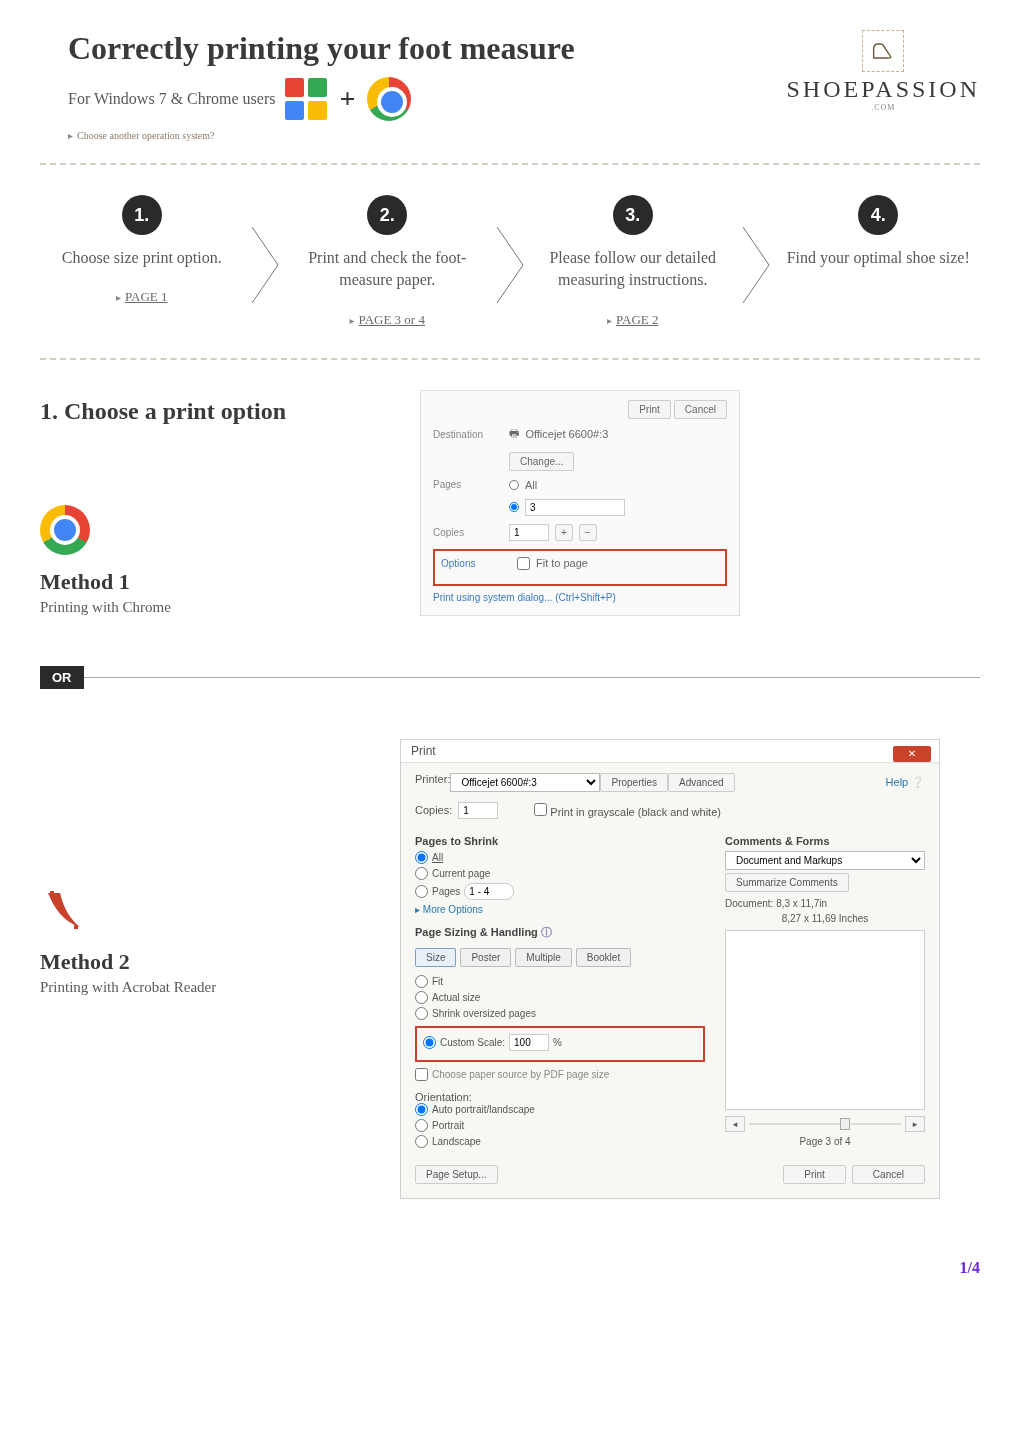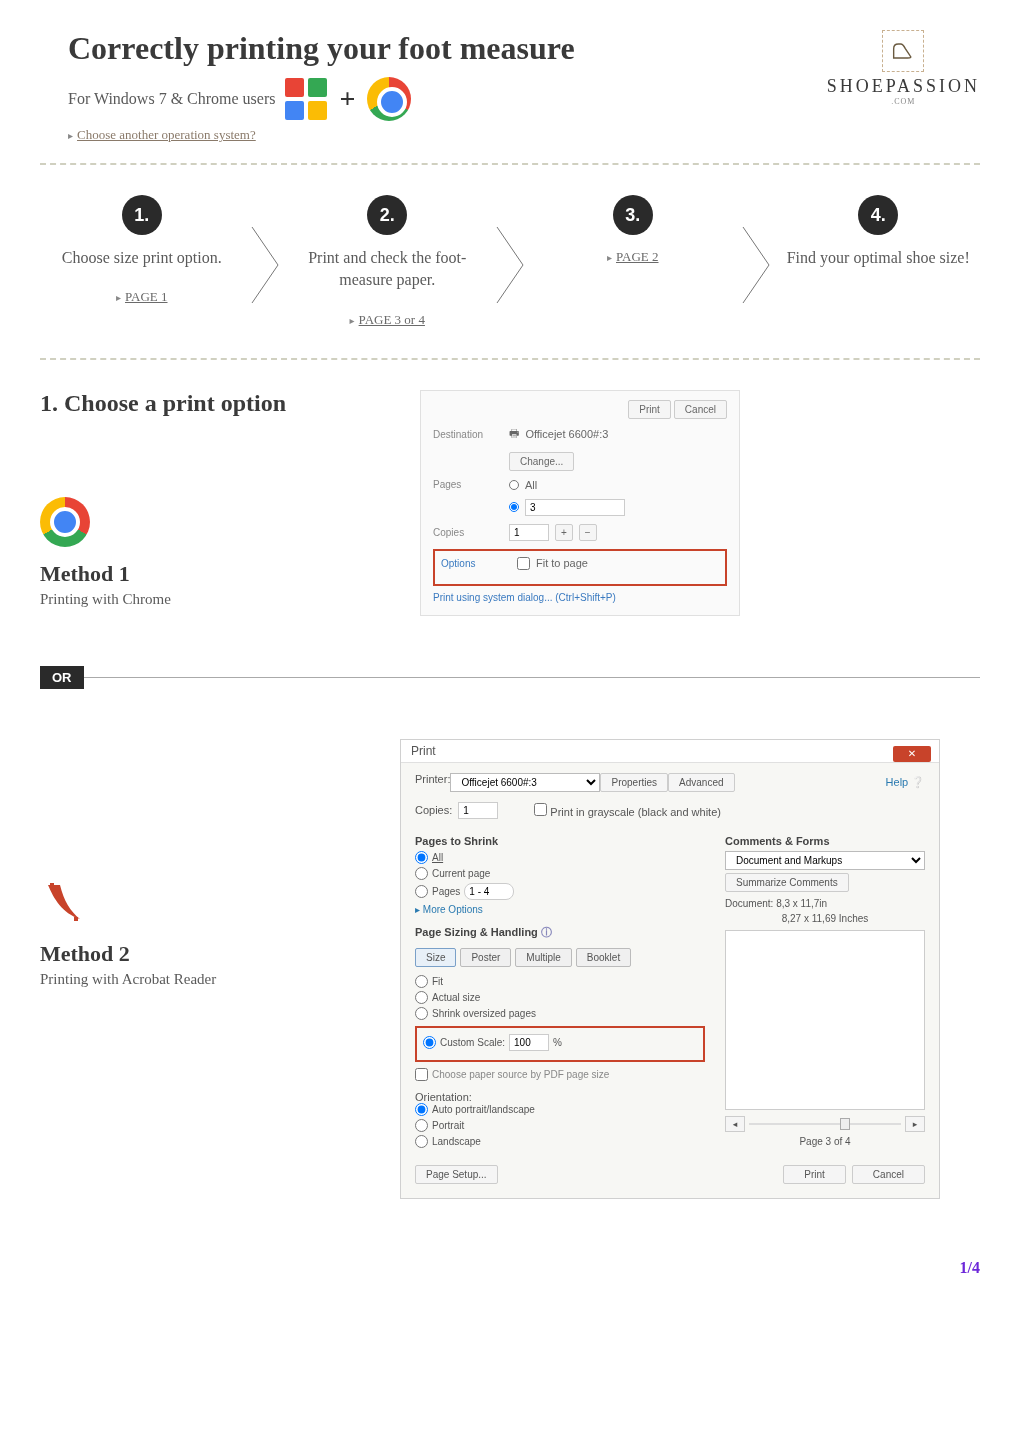--- a/index.html
+++ b/index.html
@@ -2,42 +2,42 @@
 <html><head>
 <meta charset="utf-8">
 <style>
   * { box-sizing: border-box; margin: 0; padding: 0; }
   body { font-family: Georgia, 'Times New Roman', serif; background: #fff; color: #333; width: 1020px; margin: 0 auto; padding: 30px 40px; }
   .header { display: flex; justify-content: space-between; align-items: flex-start; margin-bottom: 20px; }
   .header-left { flex: 1; margin-left: 28px; }
   .title { font-size: 32px; font-weight: bold; color: #3a3a3a; margin-bottom: 10px; }
   .subtitle-row { display: flex; align-items: center; gap: 8px; }
   .subtitle { font-size: 16px; color: #5a5a5a; }
-  .link { color: #8a7a6a; text-decoration: underline; font-size: 13px; cursor: pointer; display: inline-flex; align-items: center; gap: 4px; }
+  .link { color: #8a7a6a; font-size: 10px; cursor: pointer; display: inline-flex; align-items: center; gap: 4px; }
   .caret { font-size: 10px; color: #888; }
   .logo-box { text-align: center; }
   .logo-icon { width: 42px; height: 42px; border: 1px dashed #c8b090; display: inline-flex; align-items: center; justify-content: center; margin-bottom: 4px; }
   .logo-icon svg { width: 28px; height: 28px; }
-  .brand { font-size: 18px; letter-spacing: 3px; color: #3a3a3a; font-weight: 400; }
+  .brand { font-size: 24px; letter-spacing: 3px; color: #3a3a3a; font-weight: 400; }
   .brand-sub { font-size: 8px; letter-spacing: 1px; color: #888; }
 
   .dashed-divider { border-top: 2px dashed #d0d0c0; margin: 15px 0 30px; }
 
   .steps { display: flex; align-items: flex-start; justify-content: space-between; margin-bottom: 30px; }
   .step { text-align: center; flex: 1; }
   .step-badge { width: 40px; height: 40px; background: #2a2a2a; color: #fff; border-radius: 50%; display: inline-flex; align-items: center; justify-content: center; font-weight: bold; font-size: 18px; margin-bottom: 12px; font-family: Arial, sans-serif; }
   .step-text { font-size: 16px; color: #5a5a5a; line-height: 1.4; margin-bottom: 18px; }
   .step-link { color: #6a6a6a; text-decoration: underline; font-size: 13px; }
   .angle-sep { display: flex; align-items: center; justify-content: center; padding: 0 6px; margin-top: 30px; }
   .angle-sep svg { width: 30px; height: 80px; }
 
   .dashed-divider-2 { border-top: 2px dashed #d0d0c0; margin: 18px 0 30px; }
 
   .section { display: flex; gap: 40px; margin-bottom: 40px; }
-  .section-left { width: 300px; }
+  .section-left { width: 300px; margin-top: 8px; }
   .section-right { flex: 1; }
   .section-title { font-size: 24px; font-weight: bold; color: #3a3a3a; margin-bottom: 20px; }
 
   .method-icon { margin-top: 80px; margin-bottom: 10px; }
   .chrome-logo { width: 50px; height: 50px; border-radius: 50%; background: conic-gradient(#e84436 0 120deg, #34a853 120deg 240deg, #fbbc05 240deg 360deg); position: relative; display: inline-block; }
   .chrome-logo::after { content: ""; position: absolute; width: 22px; height: 22px; background: #4285f4; border: 4px solid #fff; border-radius: 50%; top: 10px; left: 10px; }
   .acrobat-logo { width: 48px; height: 48px; display: inline-flex; align-items: center; justify-content: center; }
   .method-name { font-size: 22px; font-weight: bold; color: #3a3a3a; margin-bottom: 4px; }
   .method-desc { font-size: 15px; color: #5a5a5a; }
 
@@ -141,20 +141,21 @@
     <div><span class="caret">▸</span> <a class="step-link">PAGE 3 or 4</a></div>
   </div>
   <div class="angle-sep">
       <svg viewBox="0 0 30 80">
         <path d="M2 2 L28 40 L2 78" stroke="#777" stroke-width="1" fill="none"></path>
       </svg>
     </div>
 
   <div class="step">
     <div class="step-badge">3.</div>
+    <div class="step-text">Please follow our detailed measuring instructions.</div>
     <div><span class="caret">▸</span> <a class="step-link">PAGE 2</a></div>
   </div>
   <div class="angle-sep">
       <svg viewBox="0 0 30 80">
         <path d="M2 2 L28 40 L2 78" stroke="#777" stroke-width="1" fill="none"></path>
       </svg>
     </div>
 
   <div class="step">
     <div class="step-badge">4.</div>

